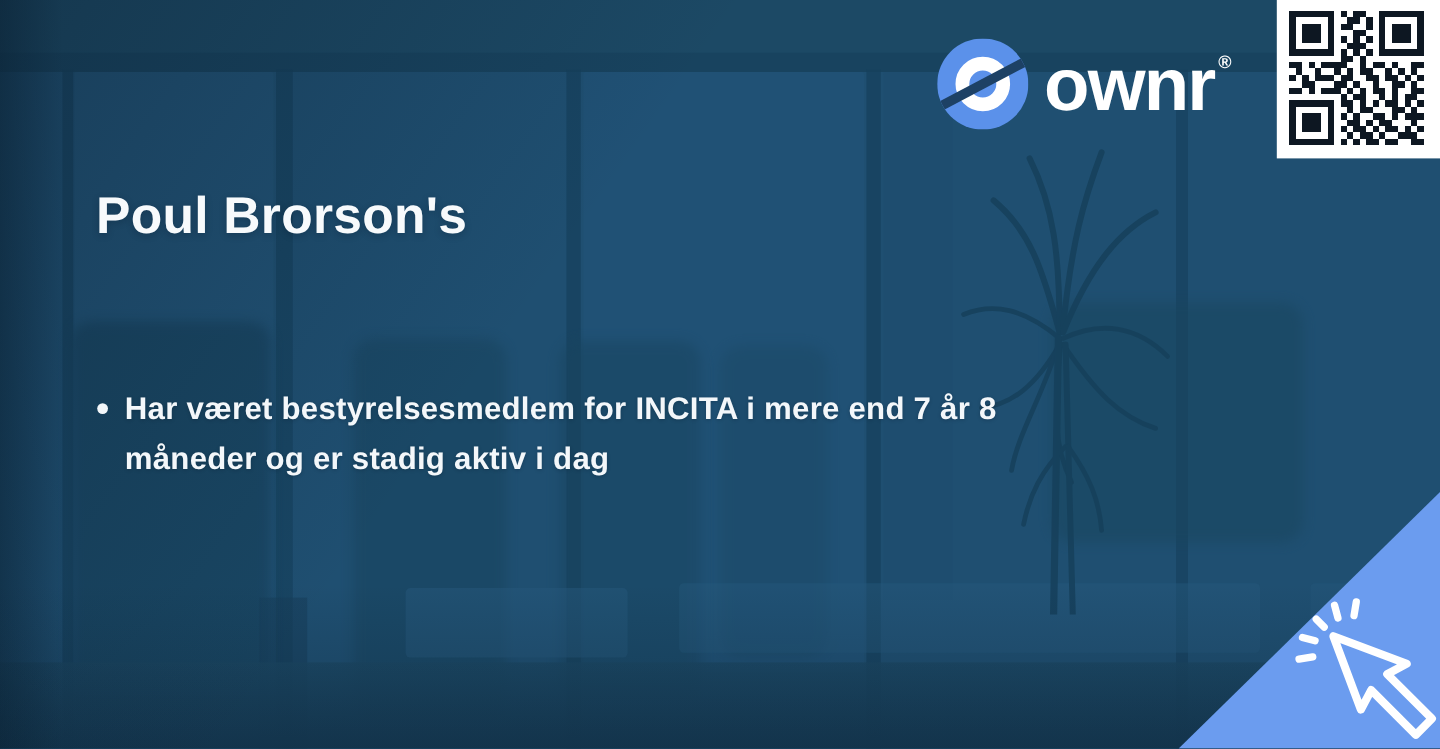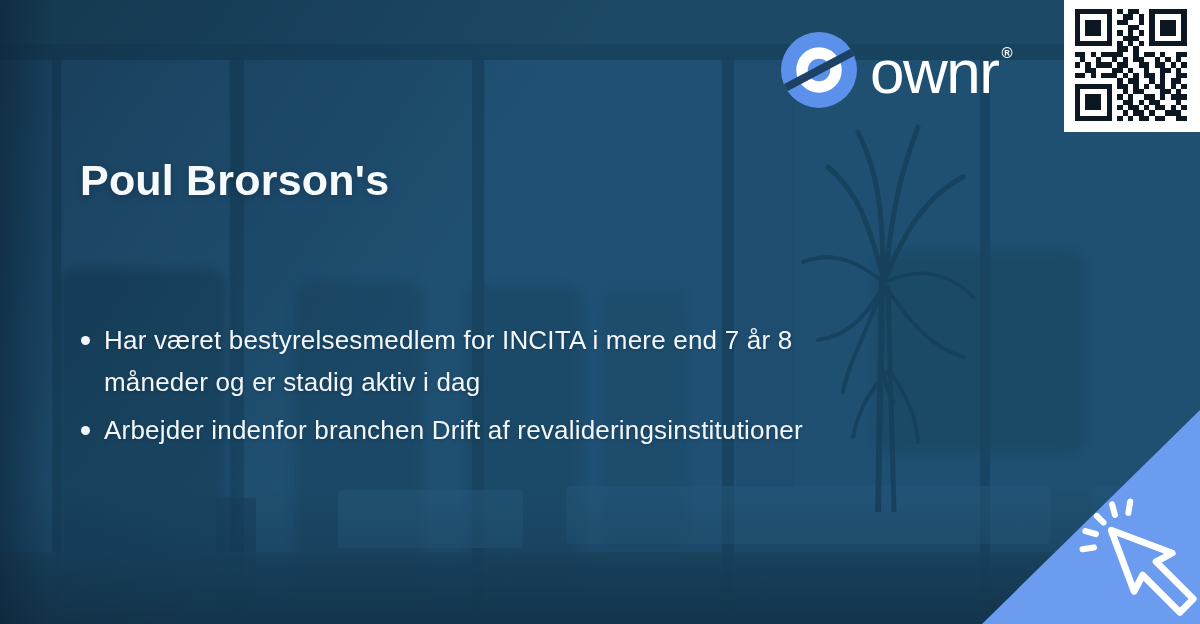--- a/index.html
+++ b/index.html
@@ -42,40 +42,40 @@
     background:linear-gradient(180deg,rgba(27,71,99,.8),#173E59);}
   .plant-wrap{left:798px;top:72px;width:200px;height:440px;}
   .vignette{left:0;top:0;width:1200px;height:624px;
     background:
       linear-gradient(125deg,rgba(10,28,44,.38) 0%,rgba(10,28,44,0) 38%),
       linear-gradient(0deg,rgba(10,28,44,.30) 0%,rgba(10,28,44,0) 22%);}
 
   
   .logo{position:absolute;left:781px;top:32px;height:76px;display:flex;align-items:center;}
   .logo-icon{width:76px;height:76px;display:block;}
-  .logo-text{color:#FFFFFF;font-size:62px;font-weight:400;letter-spacing:-1.5px;
+  .logo-text{color:#FFFFFF;font-size:62px;font-weight:700;letter-spacing:-1.5px;
     margin-left:13px;line-height:76px;padding-top:4px;}
   .reg{color:#FFFFFF;font-size:15px;font-weight:700;align-self:flex-start;
     margin-top:12px;margin-left:3px;}
 
   .qr{position:absolute;left:1064px;top:0;width:136px;height:132px;background:#FFFFFF;
     box-sizing:border-box;padding:9px 12px 11px 9px;}
   .qr svg{width:100%;height:100%;display:block;shape-rendering:crispEdges;}
 
   
   .title{position:absolute;left:80px;top:159px;margin:0;
     color:#F7FAFC;font-size:43px;font-weight:700;letter-spacing:.2px;line-height:1;
     text-shadow:0 2px 6px rgba(0,20,35,.25);}
   .subtitle{position:absolute;left:80px;top:215px;margin:0;
     color:#E9F1F6;font-size:36px;font-weight:400;letter-spacing:.3px;line-height:1;
     text-shadow:0 2px 6px rgba(0,20,35,.25);}
   .facts{position:absolute;left:80px;top:319px;width:800px;margin:0;padding:0;
     list-style:none;}
   .facts li{position:relative;padding-left:24px;margin:0 0 6px 0;
-    color:#F3F7FA;font-size:26px;font-weight:400;line-height:42px;letter-spacing:.2px;
+    color:#F3F7FA;font-size:26px;font-weight:700;line-height:42px;letter-spacing:.2px;
     text-shadow:0 1px 3px rgba(0,20,35,.25);}
   .facts li::before{content:"";position:absolute;left:1px;top:17px;width:9px;height:9px;
     border-radius:50%;background:#F3F7FA;}
 
   
   .corner{position:absolute;right:0;bottom:0;width:218px;height:214px;
     background:#6B9CEF;clip-path:polygon(100% 0,100% 100%,0 100%);}
   .cursor-svg{position:absolute;left:95px;top:82px;width:135px;height:135px;overflow:visible;}
 </style>
 </head>
@@ -146,21 +146,20 @@
   <div class="qr">
     <svg viewBox="0 0 21 21">
         <path d="M0 0h1v1h-1zM1 0h1v1h-1zM2 0h1v1h-1zM3 0h1v1h-1zM4 0h1v1h-1zM5 0h1v1h-1zM6 0h1v1h-1zM8 0h1v1h-1zM10 0h1v1h-1zM11 0h1v1h-1zM14 0h1v1h-1zM15 0h1v1h-1zM16 0h1v1h-1zM17 0h1v1h-1zM18 0h1v1h-1zM19 0h1v1h-1zM20 0h1v1h-1zM0 1h1v1h-1zM6 1h1v1h-1zM9 1h1v1h-1zM10 1h1v1h-1zM12 1h1v1h-1zM14 1h1v1h-1zM20 1h1v1h-1zM0 2h1v1h-1zM2 2h1v1h-1zM3 2h1v1h-1zM4 2h1v1h-1zM6 2h1v1h-1zM8 2h1v1h-1zM9 2h1v1h-1zM12 2h1v1h-1zM14 2h1v1h-1zM16 2h1v1h-1zM17 2h1v1h-1zM18 2h1v1h-1zM20 2h1v1h-1zM0 3h1v1h-1zM2 3h1v1h-1zM3 3h1v1h-1zM4 3h1v1h-1zM6 3h1v1h-1zM10 3h1v1h-1zM11 3h1v1h-1zM14 3h1v1h-1zM16 3h1v1h-1zM17 3h1v1h-1zM18 3h1v1h-1zM20 3h1v1h-1zM0 4h1v1h-1zM2 4h1v1h-1zM3 4h1v1h-1zM4 4h1v1h-1zM6 4h1v1h-1zM8 4h1v1h-1zM10 4h1v1h-1zM12 4h1v1h-1zM14 4h1v1h-1zM16 4h1v1h-1zM17 4h1v1h-1zM18 4h1v1h-1zM20 4h1v1h-1zM0 5h1v1h-1zM6 5h1v1h-1zM9 5h1v1h-1zM10 5h1v1h-1zM11 5h1v1h-1zM14 5h1v1h-1zM20 5h1v1h-1zM0 6h1v1h-1zM1 6h1v1h-1zM2 6h1v1h-1zM3 6h1v1h-1zM4 6h1v1h-1zM5 6h1v1h-1zM6 6h1v1h-1zM8 6h1v1h-1zM10 6h1v1h-1zM12 6h1v1h-1zM14 6h1v1h-1zM15 6h1v1h-1zM16 6h1v1h-1zM17 6h1v1h-1zM18 6h1v1h-1zM19 6h1v1h-1zM20 6h1v1h-1zM8 7h1v1h-1zM9 7h1v1h-1zM11 7h1v1h-1zM0 8h1v1h-1zM1 8h1v1h-1zM3 8h1v1h-1zM5 8h1v1h-1zM6 8h1v1h-1zM7 8h1v1h-1zM8 8h1v1h-1zM11 8h1v1h-1zM13 8h1v1h-1zM14 8h1v1h-1zM16 8h1v1h-1zM19 8h1v1h-1zM20 8h1v1h-1zM1 9h1v1h-1zM4 9h1v1h-1zM7 9h1v1h-1zM9 9h1v1h-1zM11 9h1v1h-1zM12 9h1v1h-1zM15 9h1v1h-1zM17 9h1v1h-1zM19 9h1v1h-1zM0 10h1v1h-1zM2 10h1v1h-1zM4 10h1v1h-1zM5 10h1v1h-1zM6 10h1v1h-1zM8 10h1v1h-1zM9 10h1v1h-1zM12 10h1v1h-1zM13 10h1v1h-1zM15 10h1v1h-1zM16 10h1v1h-1zM18 10h1v1h-1zM20 10h1v1h-1zM2 11h1v1h-1zM3 11h1v1h-1zM7 11h1v1h-1zM8 11h1v1h-1zM10 11h1v1h-1zM13 11h1v1h-1zM16 11h1v1h-1zM17 11h1v1h-1zM19 11h1v1h-1zM0 12h1v1h-1zM1 12h1v1h-1zM3 12h1v1h-1zM5 12h1v1h-1zM6 12h1v1h-1zM7 12h1v1h-1zM9 12h1v1h-1zM11 12h1v1h-1zM13 12h1v1h-1zM14 12h1v1h-1zM16 12h1v1h-1zM19 12h1v1h-1zM20 12h1v1h-1zM8 13h1v1h-1zM10 13h1v1h-1zM11 13h1v1h-1zM14 13h1v1h-1zM16 13h1v1h-1zM18 13h1v1h-1zM19 13h1v1h-1zM0 14h1v1h-1zM1 14h1v1h-1zM2 14h1v1h-1zM3 14h1v1h-1zM4 14h1v1h-1zM5 14h1v1h-1zM6 14h1v1h-1zM8 14h1v1h-1zM9 14h1v1h-1zM11 14h1v1h-1zM13 14h1v1h-1zM15 14h1v1h-1zM16 14h1v1h-1zM18 14h1v1h-1zM20 14h1v1h-1zM0 15h1v1h-1zM6 15h1v1h-1zM9 15h1v1h-1zM11 15h1v1h-1zM12 15h1v1h-1zM16 15h1v1h-1zM17 15h1v1h-1zM19 15h1v1h-1zM0 16h1v1h-1zM2 16h1v1h-1zM3 16h1v1h-1zM4 16h1v1h-1zM6 16h1v1h-1zM8 16h1v1h-1zM10 16h1v1h-1zM13 16h1v1h-1zM14 16h1v1h-1zM16 16h1v1h-1zM18 16h1v1h-1zM19 16h1v1h-1zM20 16h1v1h-1zM0 17h1v1h-1zM2 17h1v1h-1zM3 17h1v1h-1zM4 17h1v1h-1zM6 17h1v1h-1zM9 17h1v1h-1zM10 17h1v1h-1zM12 17h1v1h-1zM14 17h1v1h-1zM15 17h1v1h-1zM19 17h1v1h-1zM0 18h1v1h-1zM2 18h1v1h-1zM3 18h1v1h-1zM4 18h1v1h-1zM6 18h1v1h-1zM8 18h1v1h-1zM10 18h1v1h-1zM11 18h1v1h-1zM13 18h1v1h-1zM15 18h1v1h-1zM16 18h1v1h-1zM18 18h1v1h-1zM20 18h1v1h-1zM0 19h1v1h-1zM6 19h1v1h-1zM9 19h1v1h-1zM11 19h1v1h-1zM12 19h1v1h-1zM14 19h1v1h-1zM17 19h1v1h-1zM18 19h1v1h-1zM19 19h1v1h-1zM0 20h1v1h-1zM1 20h1v1h-1zM2 20h1v1h-1zM3 20h1v1h-1zM4 20h1v1h-1zM5 20h1v1h-1zM6 20h1v1h-1zM8 20h1v1h-1zM10 20h1v1h-1zM12 20h1v1h-1zM13 20h1v1h-1zM15 20h1v1h-1zM16 20h1v1h-1zM19 20h1v1h-1zM20 20h1v1h-1z" fill="#0D1722"></path>
       </svg>
   </div>
 
   <h1 class="title">Poul Brorson's</h1>
 
   <ul class="facts">
     <li>Har været bestyrelsesmedlem for INCITA i mere end 7 år 8 måneder og er stadig aktiv i dag</li>
-    <li>Arbejder indenfor branchen Drift af revalideringsinstitutioner</li>
   </ul>
 
   <div class="corner">
     <svg class="cursor-svg" viewBox="0 0 100 100" fill="none" stroke="#FFFFFF" stroke-linejoin="round" stroke-linecap="round">
       <g transform="rotate(-45 55 58)">
         <path d="M55,16 L35,60 L48,56 L48,95 L62,95 L62,56 L75,60 Z" stroke-width="5"></path>
         <path d="M55,8 L55,1" stroke-width="4.5"></path>
         <path d="M45,10 L41,3" stroke-width="4.5"></path>
         <path d="M65,10 L69,3" stroke-width="4.5"></path>
         <path d="M37,16 L30,11" stroke-width="4.5"></path>

